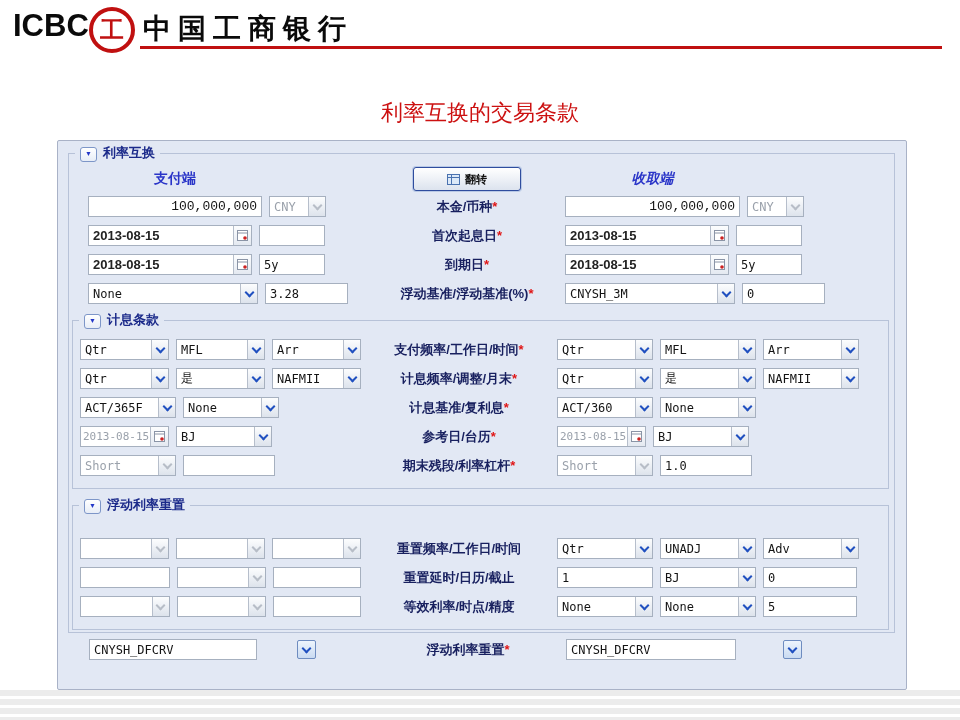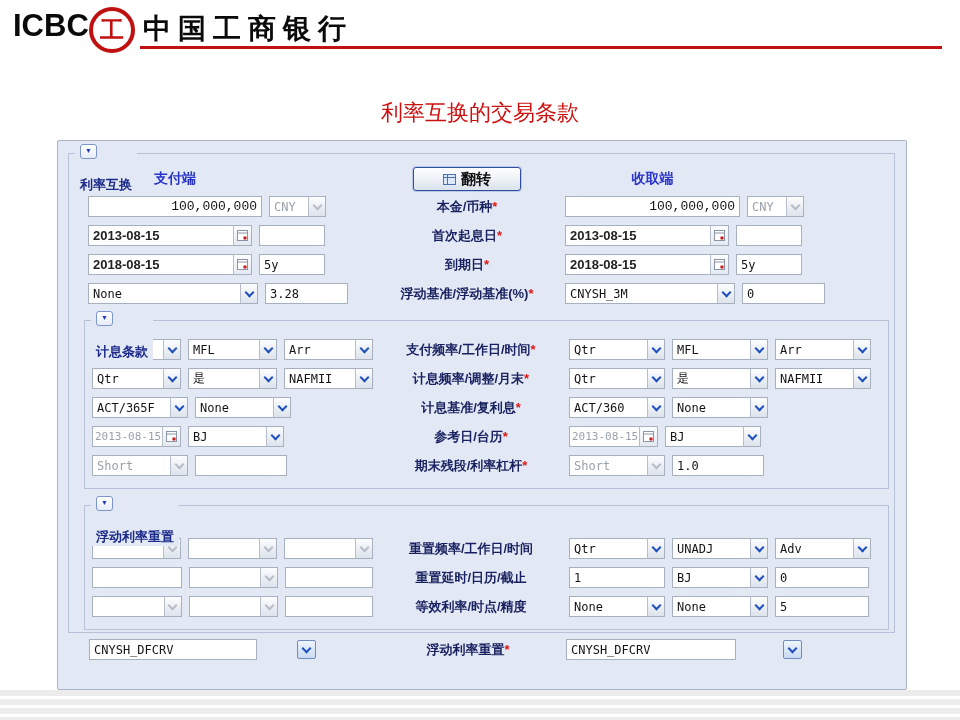--- a/index.html
+++ b/index.html
@@ -20,41 +20,41 @@
 
   
   .slide-title { position:absolute; left:0; top:98px; width:960px; text-align:center;
     font-family:"Liberation Serif","DejaVu Serif",serif; font-size:22px; color:#cc1111; }
 
   
   .panel { position:absolute; left:57px; top:140px; width:848px; height:548px;
     background:#e2e8f4; border:1px solid #a9b2c7; border-radius:2px; box-sizing:content-box; }
 
   .bigfs { position:relative; margin:12px 11px 0 10px; height:478px; border:1px solid #b7c2d8; }
-  .subfs { position:relative; margin:12px 5px 0 15px; border:1px solid #b7c2d8; padding:14px 0 8px 0; }
+  .subfs { position:relative; margin:12px 5px 0 3px; border:1px solid #b7c2d8; padding:14px 0 8px 0; }
   .subfs.reset { margin-top:16px; padding-top:28px; }
 
-  .leg { position:absolute; top:-10px; left:6px; display:flex; align-items:flex-start; gap:17px;
-         background:#e2e8f4; padding:0 5px;flex-direction:column; }
+  .leg { position:absolute; top:-10px; left:6px; display:flex; align-items:flex-end; gap:6px;
+         background:#e2e8f4; padding:0 5px; }
   .leg-text { font-weight:bold; font-size:13px; color:#1b2a8a; white-space:nowrap; }
   .tg { width:15px; height:13px; border:1px solid #7d96c8; border-radius:3px;
         background:linear-gradient(#ffffff,#e7edf7); color:#2337c8; font-size:7px; line-height:12px;
         text-align:center; cursor:pointer; }
 
   .frow { height:29px; display:flex; align-items:center; padding-left:19px; }
   .subfs .frow { padding-left:7px; }
   .hrow { height:26px; margin-top:12px; display:flex; align-items:center; padding-left:19px; }
 
   .zl { width:281px; display:flex; align-items:center; gap:7px; flex:none; }
   .zm { width:196px; display:flex; align-items:center; justify-content:center; flex:none; }
   .zr { display:flex; align-items:center; gap:7px; flex:1; }
 
   .colhead { font-weight:bold; font-size:14px; color:#2a35c8; }
   .ch-l { width:174px; text-align:center; }
-  .ch-r { width:175px; text-align:center; }
+  .ch-r { width:175px; text-align:center;font-style:italic; }
 
   .flabel { font-weight:bold; font-size:13px; color:#18205f; white-space:nowrap; }
   .req { color:#e01515; }
 
   
   .tb { background:#fff; border:1px solid #a6b0bf; height:21px; display:flex; align-items:center;
         box-sizing:border-box; overflow:hidden; }
   .val { flex:1; padding:0 4px; font-family:"DejaVu Sans Mono","Liberation Mono",monospace;
          font-size:12px; color:#141414; white-space:nowrap; overflow:hidden; }
   .amount { text-align:right; font-family:Liberation Mono, monospace; font-size:13px; }
@@ -69,21 +69,21 @@
   .cal { width:17px; align-self:stretch; border-left:1px solid #b6becb; flex:none; cursor:pointer;
          background:linear-gradient(#fcfdfe,#e4e9f1); display:flex; align-items:center; justify-content:center; }
 
   .w-lg  { width:174px; } .w-ccy { width:57px; } .w-date{ width:164px; } .w-sm { width:66px; }
   .w-cb  { width:170px; } .w-num { width:83px; } .w1 { width:96px; } .wtb { width:92px; }
   .w3 { width:94px; } .w-dt2 { width:89px; }
 
   .flipbtn { width:106px; height:22px; border:1px solid #2f4d9e; border-radius:3px; cursor:pointer;
     background:linear-gradient(#ffffff,#dce3ee); box-shadow:0 0 0 1px #b9c9e6;
     display:flex; align-items:center; justify-content:center; gap:5px;
-    font-weight:bold; font-size:15px; color:#111; }
+    font-weight:bold; font-size:11px; color:#111; }
 
   .pick { width:17px; height:17px; border:1px solid #6e8cc0; border-radius:2px; cursor:pointer;
     background:linear-gradient(#eef5fd,#c9daf1); display:flex; align-items:center; justify-content:center; }
   .pick::after { content:""; width:5px; height:5px; border-left:2px solid #2050c0; border-bottom:2px solid #2050c0;
     transform:rotate(-45deg); margin-top:-3px; }
 
   .drow { position:absolute; left:0; top:498px; width:100%; display:flex; align-items:center;
           padding-left:31px; box-sizing:border-box; }
   .drow .zl { width:281px; gap:0; }
   .drow .tb { width:168px; }

